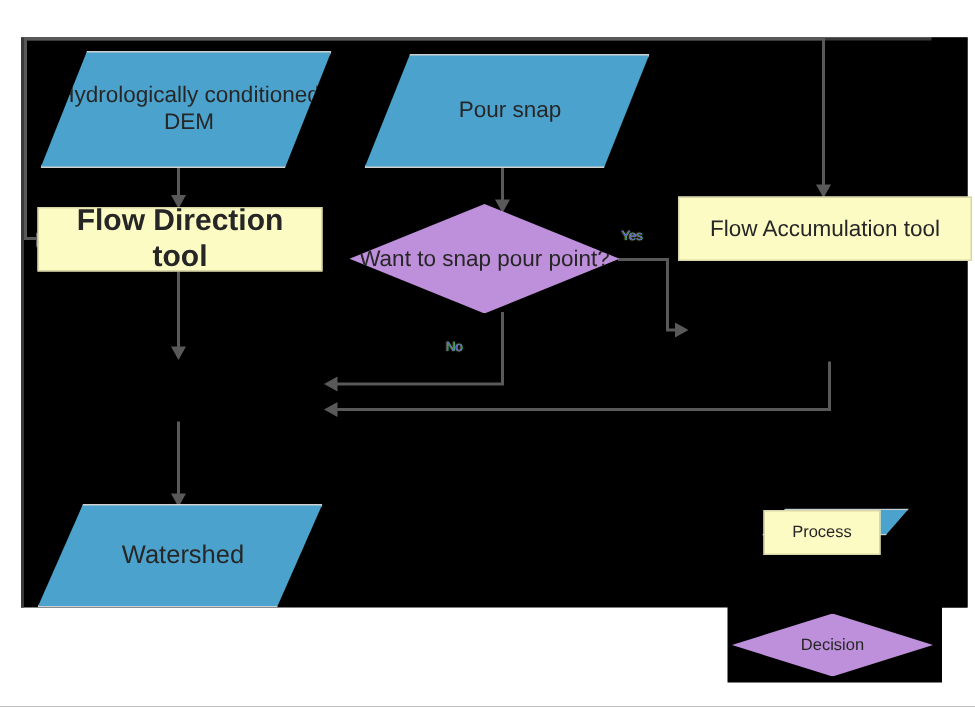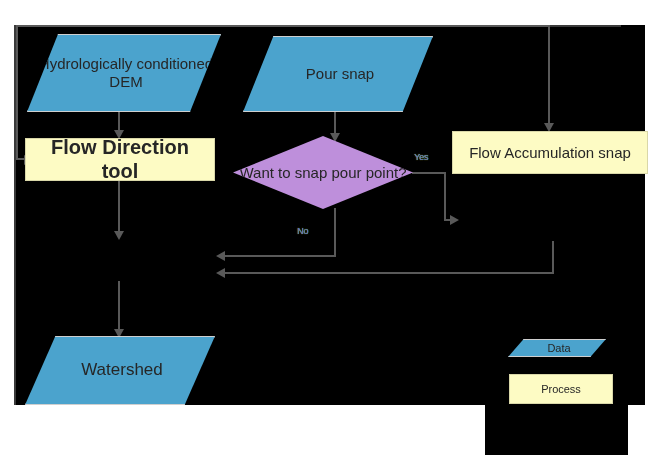--- a/index.html
+++ b/index.html
@@ -184,38 +184,41 @@
 
   <div class="node data-shape para" style="left:243px; top:36px; width:190px; height:76px; font-size:15px;">
     <span class="label">Pour snap</span>
   </div>
 
   <div class="node process-shape" style="left:25px; top:138px; width:190px; height:43px; font-size:20px;font-weight:bold;">
     <span class="label">Flow Direction tool</span>
   </div>
 
   <div class="node process-shape" style="left:452px; top:131px; width:196px; height:43px; font-size:15px;">
-    <span class="label">Flow Accumulation snap</span>
+    <span class="label">Flow Accumulation tool</span>
   </div>
 
   <div class="node decision-shape" style="left:233px; top:136px; width:180px; height:73px; font-size:15px;">
     <span class="label">Want to snap pour point?</span>
   </div>
 
 
 
   <div class="node data-shape para" style="left:25px; top:336px; width:190px; height:69px; font-size:17px;">
     <span class="label">Watershed</span>
   </div>
 
   <div class="branch-label" style="left:414px; top:152px;">Yes</div>
   <div class="branch-label" style="left:297px; top:226px;">No</div>
 
   <div class="legend-item data-shape para" style="left:508px; top:311px; width:98px; height:18px;margin-top:28px;">
     <span class="label">Data</span>
   </div>
 
-  <div class="legend-item process-shape" style="left:509px; top:374px; width:104px; height:30px;">
+  <div class="legend-item process-shape" style="left:509px; top:340px; width:78px; height:30px;">
     <span class="label">Process</span>
   </div>
 
+  <div class="legend-item decision-shape" style="left:488px; top:409px; width:134px; height:42px;">
+    <span class="label">Decision</span>
+  </div>
 
 </div>
 
 </body></html>

